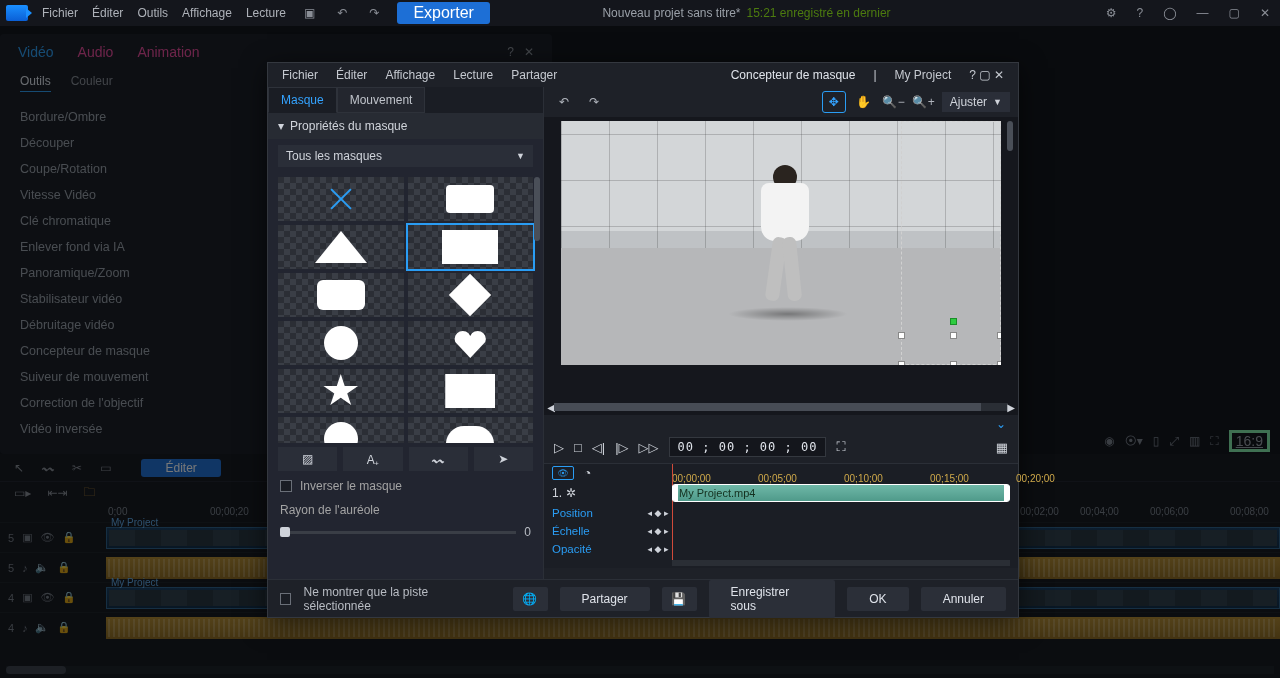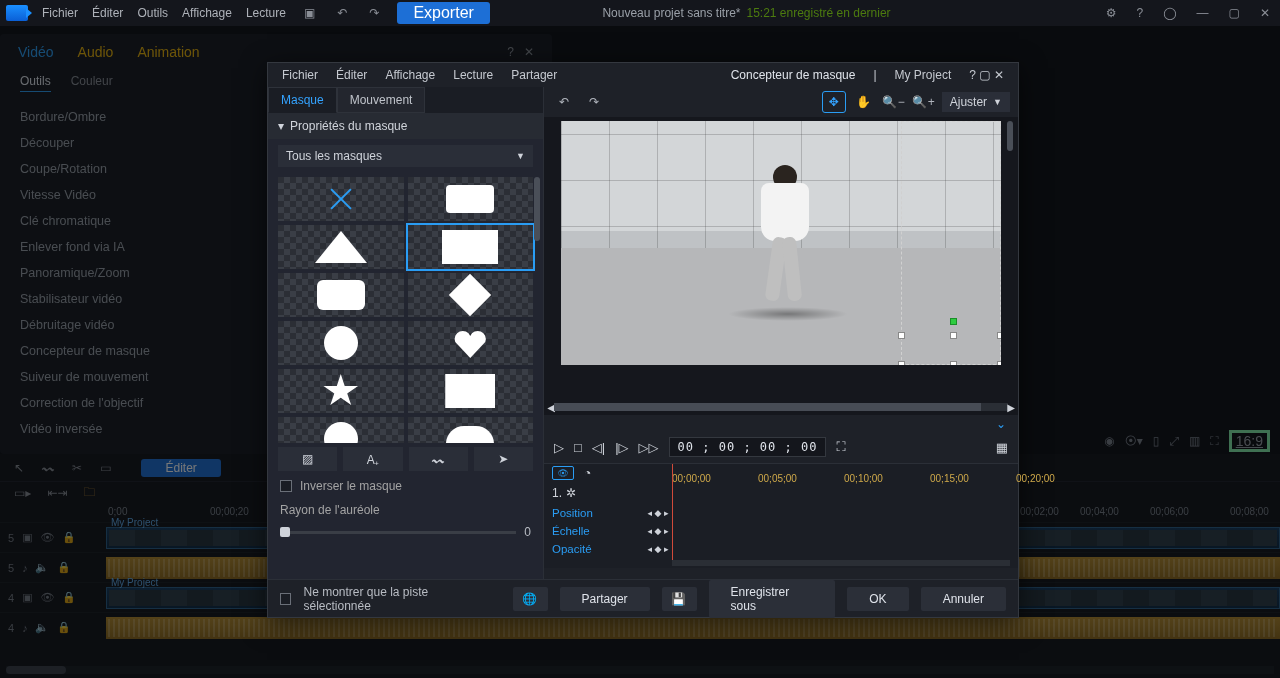--- a/index.html
+++ b/index.html
@@ -12,21 +12,21 @@
   .menu-item { color:#aeb2b9; font-size:12px; cursor:pointer; }
   .appbar .icon-btn, .winbtn { color:#8a8e96; cursor:pointer; padding:0 4px; }
   .appbar .title { flex:0 0 auto; margin-left:auto; margin-right:auto; font-size:12px; color:#9aa0a8; display:flex; gap:6px; align-items:center;}
   .appbar .title .time { color:#4d7c0f; }
   .export-btn { background:#1d6fd6; color:#fff; padding:2px 16px; border-radius:3px; font-size:16px; cursor:pointer; }
   .right-cluster { display:flex; gap:12px; align-items:center; margin-left:auto; }
 
   
   .left-panel { position:absolute; left:0; top:34px; width:552px; height:420px; background:#171a21; border-radius:4px; }
   .panel-tabs { display:flex; gap:24px; padding:10px 18px; align-items:center; }
-  .panel-tab { color:#eab308; font-size:14px; cursor:pointer; }
+  .panel-tab { color:#ec4899; font-size:14px; cursor:pointer; }
   .panel-tab.active { color:#2a9df4; }
   .panel-close { margin-left:auto; display:flex; gap:10px; color:#8a8e96; }
   .subtabs { display:flex; gap:20px; padding:4px 20px 8px; font-size:12px; }
   .subtab { color:#8a8e96; cursor:pointer; }
   .subtab.active { color:#dfe3ea; border-bottom:1px solid #2a9df4; padding-bottom:3px; }
   .tool-list { padding:4px 0; }
   .tool-row { padding:6px 20px; color:#9aa0a8; font-size:12.5px; cursor:pointer; display:flex; align-items:center; gap:8px; }
   .hot-badge { background:#e0723a; color:#fff; font-size:9px; padding:1px 5px; border-radius:2px; margin-left:auto; }
 
   
@@ -479,20 +479,23 @@
             <span class="tick" style="left:258px">00;15;00</span>
             <span class="tick" style="left:344px">00;20;00</span>
             <div style="position:absolute;left:0;top:0;bottom:-80px;width:1px;background:#d04a3a"></div>
           </div>
         </div>
         <div class="tl-track">
           <div class="lab">
               <span>1.</span>
               <span>✲</span>
             </div>
+          <div class="clip">
+              <span>My Project.mp4</span>
+            </div>
         </div>
         <div class="prop-row">
             <span class="pn">Position</span>
             <span class="kf">◂ ◆ ▸</span>
           </div>
         <div class="prop-row">
             <span class="pn">Échelle</span>
             <span class="kf">◂ ◆ ▸</span>
           </div>
         <div class="prop-row">

